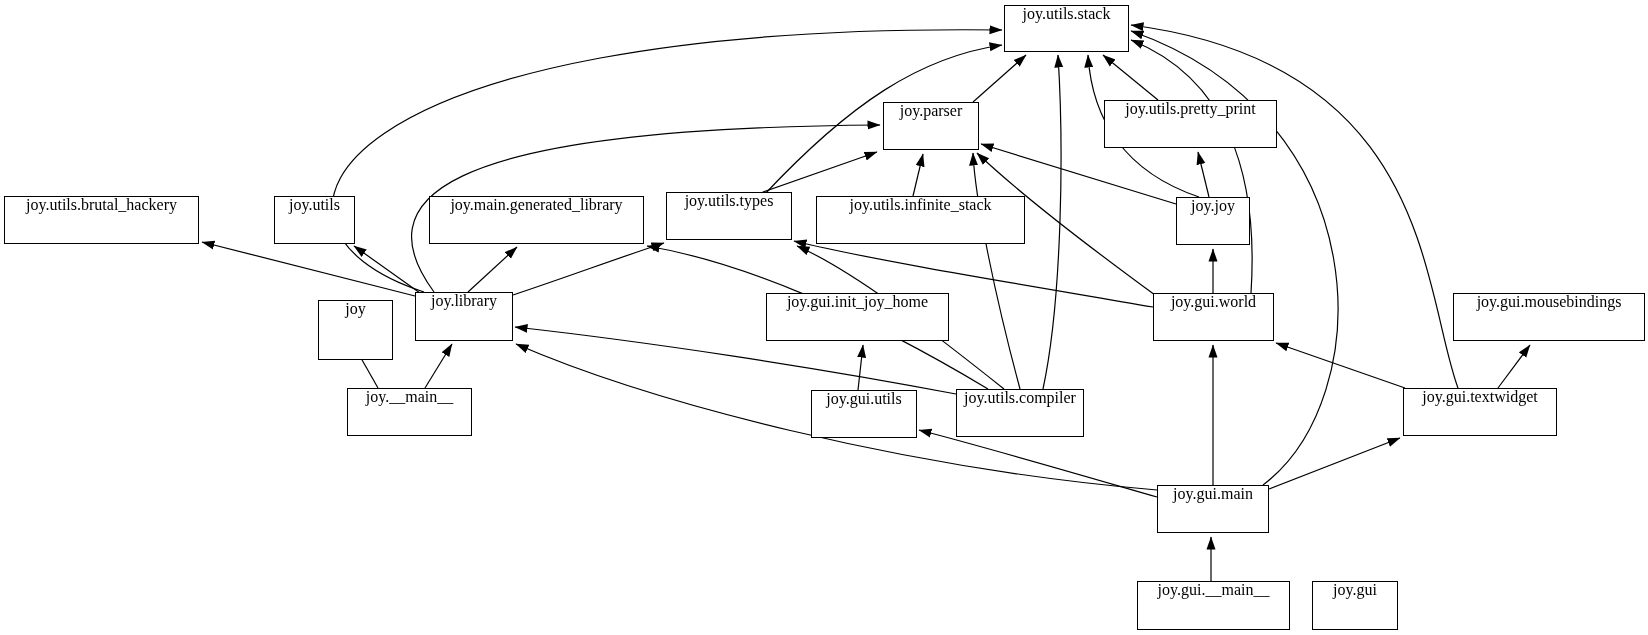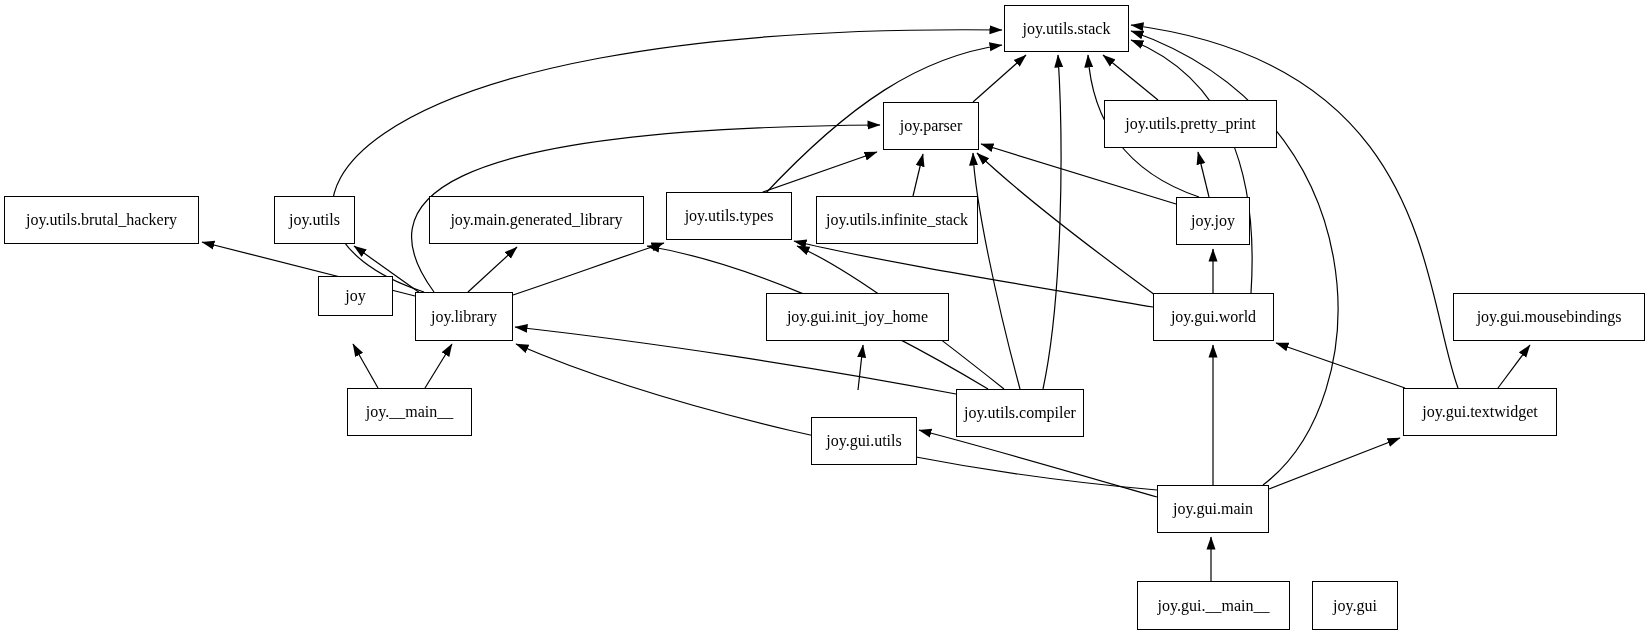--- a/index.html
+++ b/index.html
@@ -21,21 +21,20 @@
     stroke: #000000;
     stroke-width: 1.2;
   }
   .node {
     position: absolute;
     box-sizing: border-box;
     background: #ffffff;
     border: 1.4px solid #000000;
     color: #000000;
     display: flex;
-    align-items: center;
     justify-content: center;
     font-size: 16px;
     white-space: nowrap;
     line-height: 1;
   }
 </style>
 </head>
 <body>
 
 <div id="canvas">
@@ -98,45 +97,45 @@
       </div>
       <div class="node" style="left: 274px; top: 196px; width: 81px; height: 48px;">
         <span>joy.utils</span>
       </div>
       <div class="node" style="left: 429px; top: 196px; width: 215px; height: 48px;">
         <span>joy.main.generated_library</span>
       </div>
       <div class="node" style="left: 666px; top: 192px; width: 126px; height: 48px;">
         <span>joy.utils.types</span>
       </div>
-      <div class="node" style="left: 816px; top: 196px; width: 162px; height: 48px;">
+      <div class="node" style="left: 816px; top: 196px; width: 209px; height: 48px;">
         <span>joy.utils.infinite_stack</span>
       </div>
       <div class="node" style="left: 1176px; top: 197px; width: 74px; height: 48px;">
         <span>joy.joy</span>
       </div>
-      <div class="node" style="left: 318px; top: 276px; width: 75px; height: 40px;">
+      <div class="node" style="left: 318px; top: 300px; width: 75px; height: 60px;">
         <span>joy</span>
       </div>
       <div class="node" style="left: 415px; top: 292px; width: 98px; height: 49px;">
         <span>joy.library</span>
       </div>
       <div class="node" style="left: 766px; top: 293px; width: 183px; height: 48px;">
         <span>joy.gui.init_joy_home</span>
       </div>
       <div class="node" style="left: 1153px; top: 293px; width: 121px; height: 48px;">
         <span>joy.gui.world</span>
       </div>
       <div class="node" style="left: 1453px; top: 293px; width: 192px; height: 48px;">
         <span>joy.gui.mousebindings</span>
       </div>
       <div class="node" style="left: 347px; top: 388px; width: 125px; height: 48px;">
         <span>joy.__main__</span>
       </div>
-      <div class="node" style="left: 811px; top: 390px; width: 106px; height: 48px; margin-top: 27px;">
+      <div class="node" style="left: 811px; top: 390px; width: 106px; height: 48px;">
         <span>joy.gui.utils</span>
       </div>
       <div class="node" style="left: 956px; top: 389px; width: 128px; height: 48px;">
         <span>joy.utils.compiler</span>
       </div>
       <div class="node" style="left: 1403px; top: 388px; width: 154px; height: 48px;">
         <span>joy.gui.textwidget</span>
       </div>
       <div class="node" style="left: 1157px; top: 485px; width: 112px; height: 48px;">
         <span>joy.gui.main</span>

